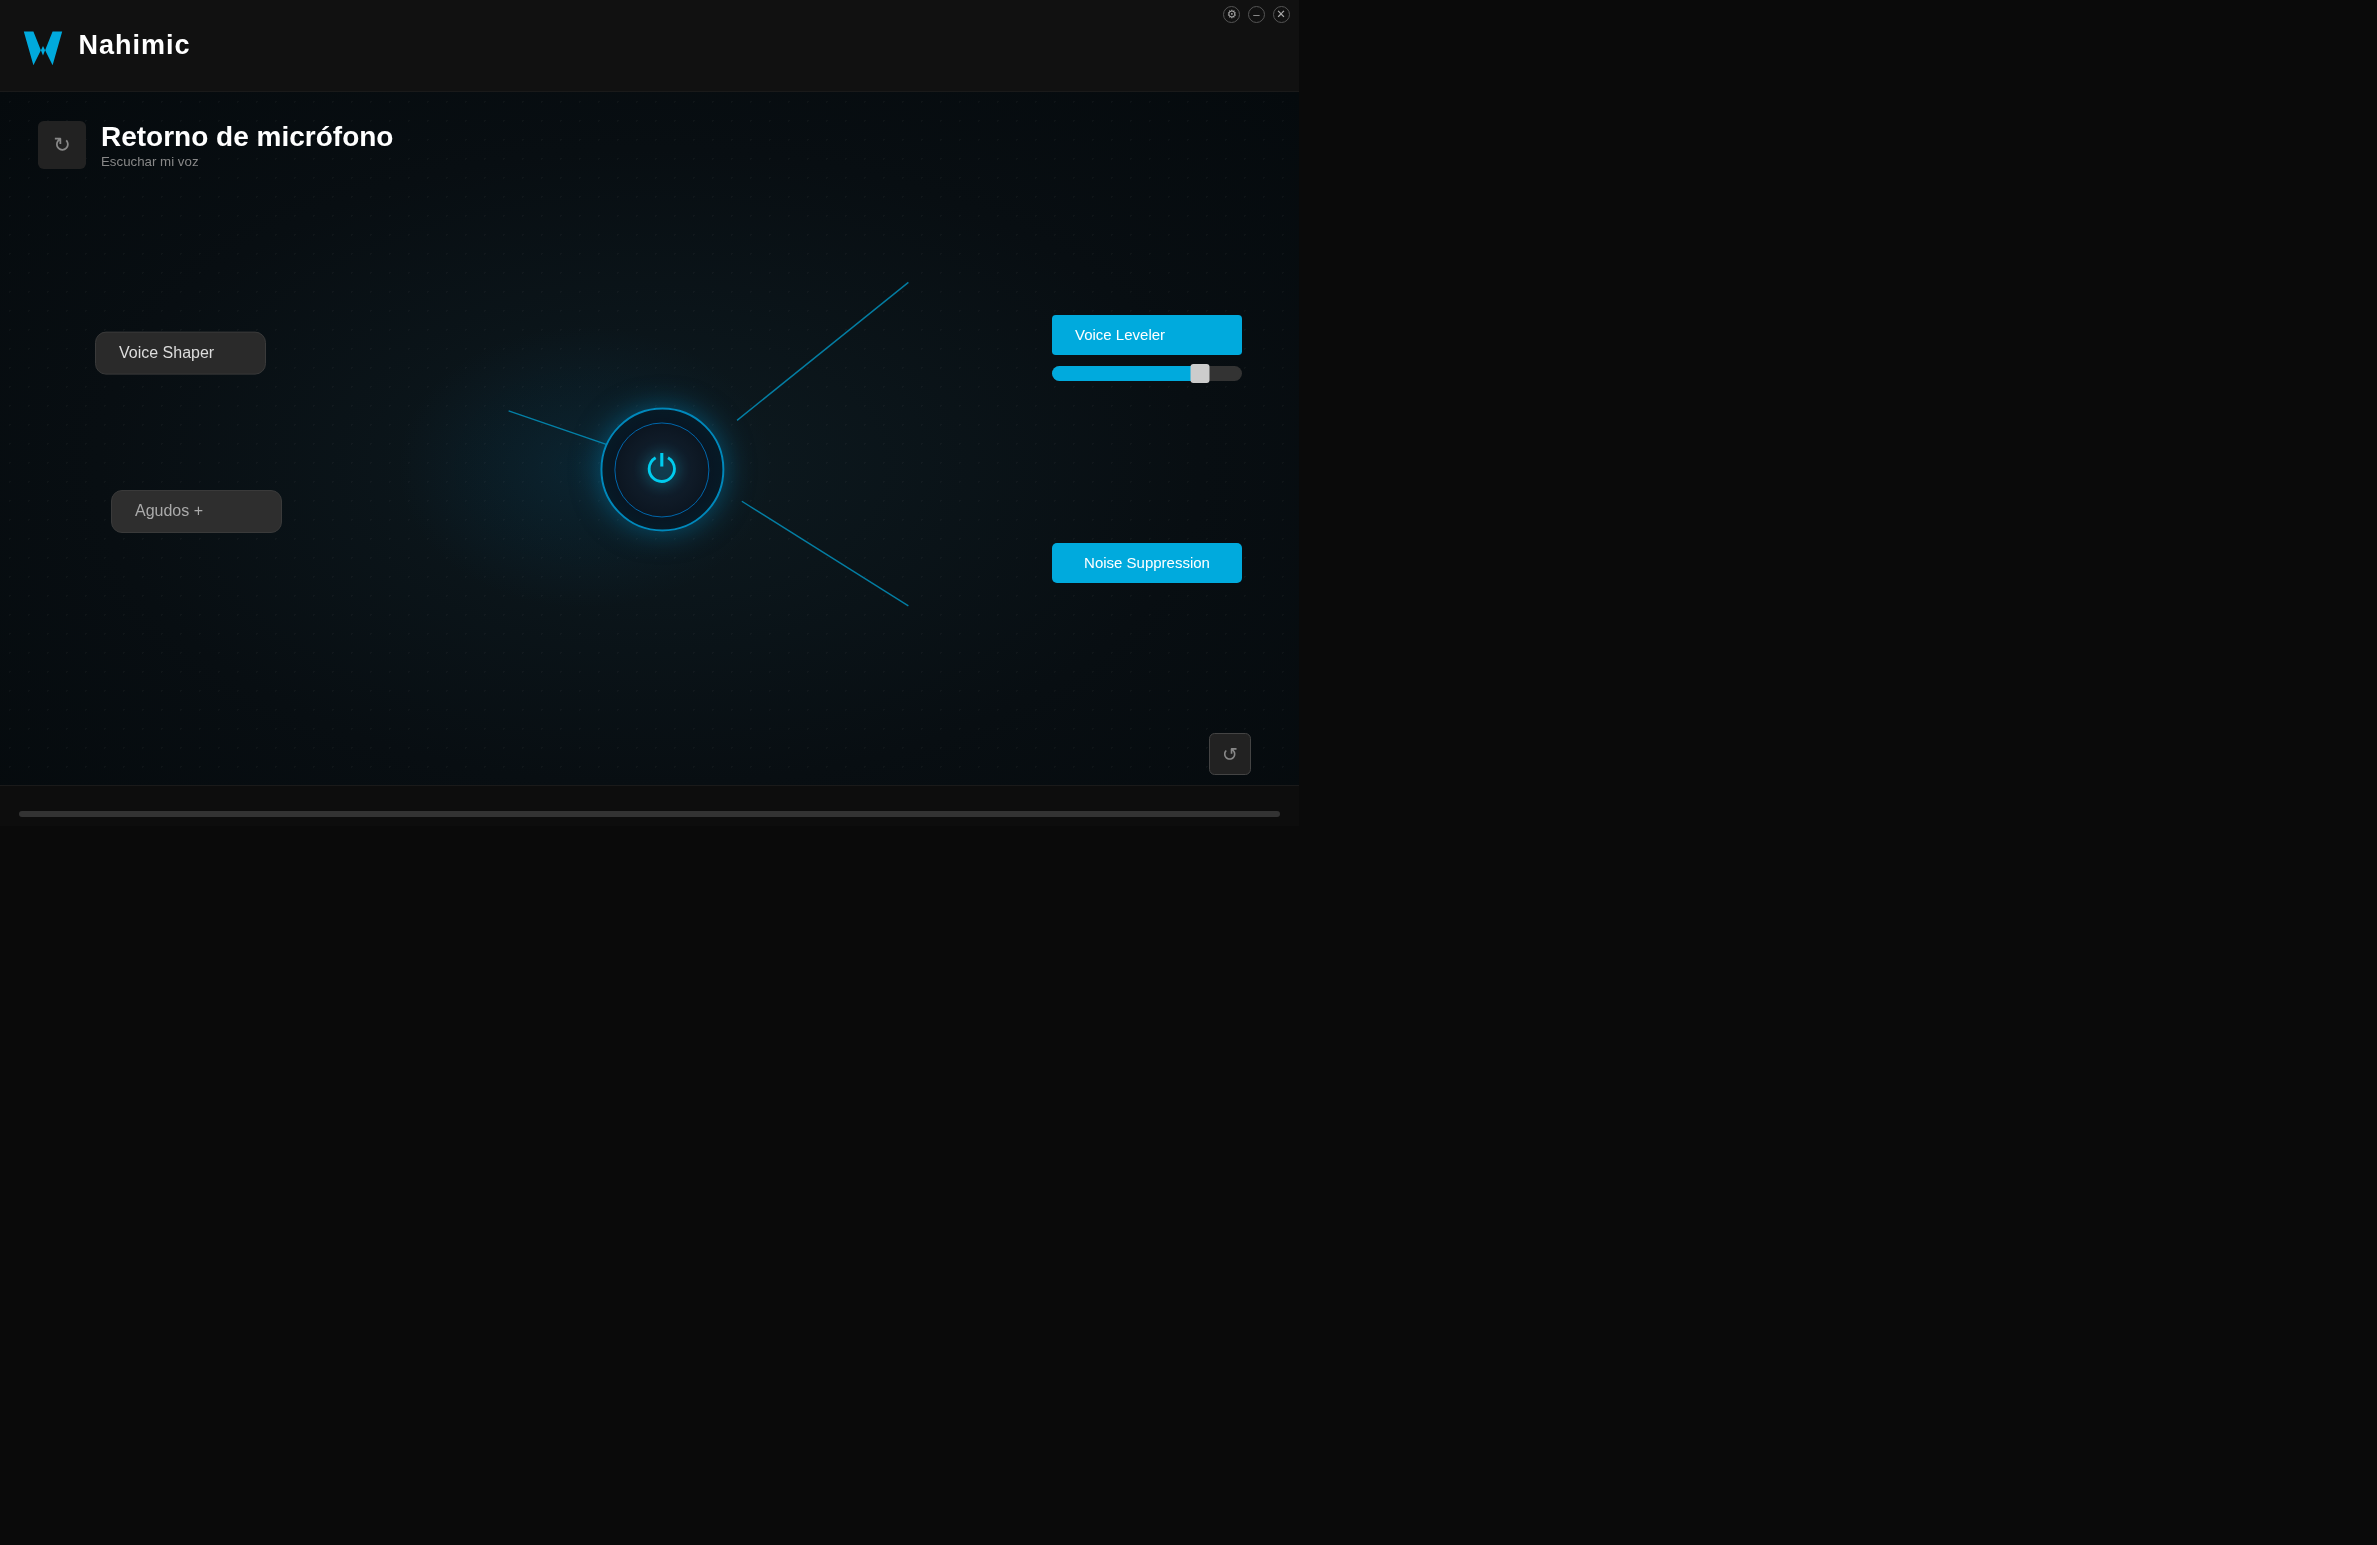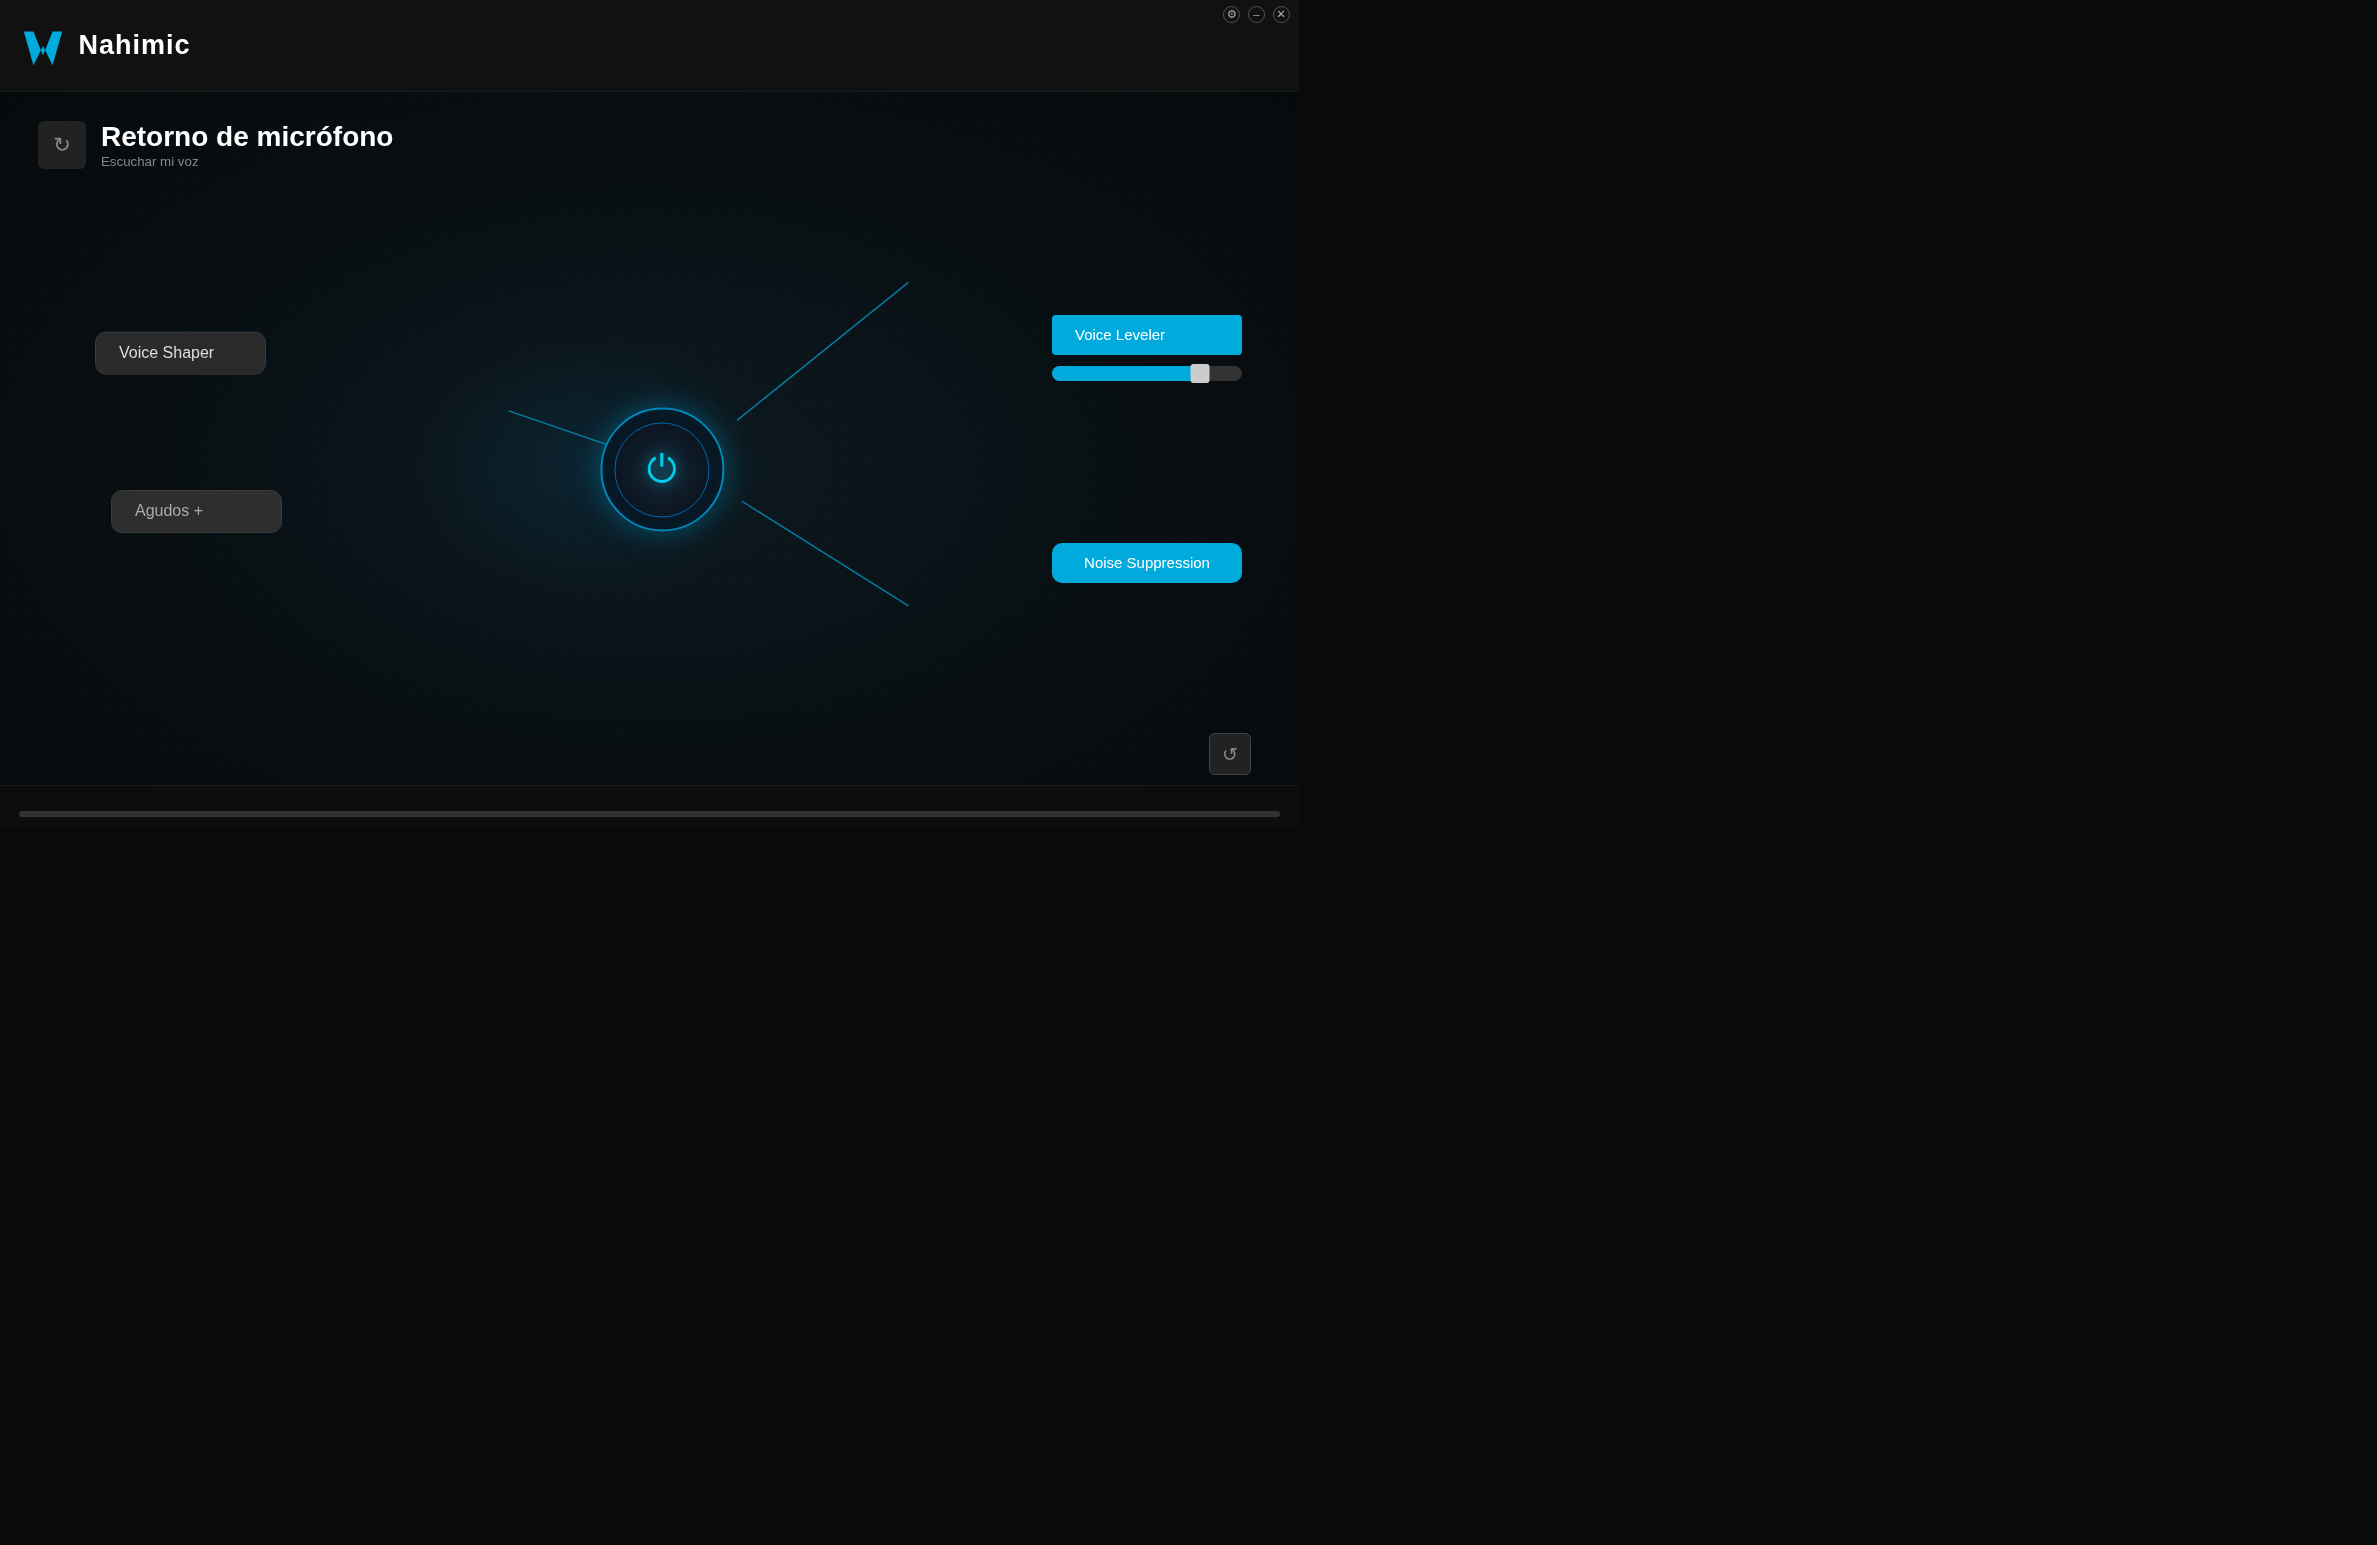--- a/index.html
+++ b/index.html
@@ -350,21 +350,21 @@
       position: absolute;
       right: 57px;
       top: calc(50% + 76px);
     }
     .noise-suppression-btn {
       padding: 11.4px 23px;
       font-size: 15px;
       color: #fff;
       background: #00aadd;
       border: none;
-      border-radius: 10px;
+      border-radius: 5px;
       cursor: pointer;
       min-width: 190px;
       text-align: center;
       display: block;
       width: 100%;
     }
 
     
     .lines-svg {
       position: absolute;

